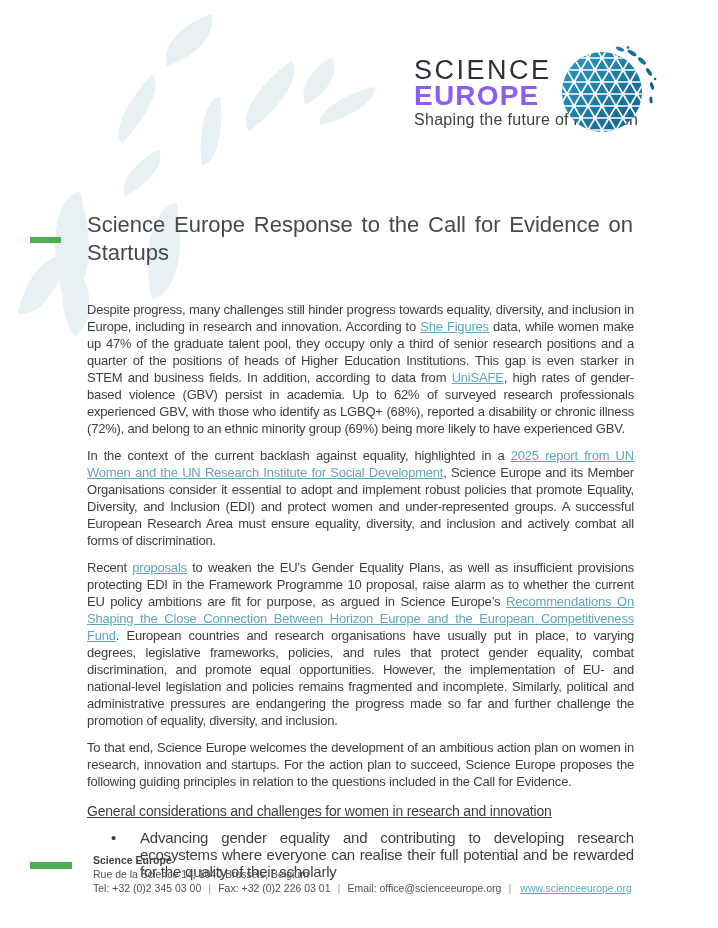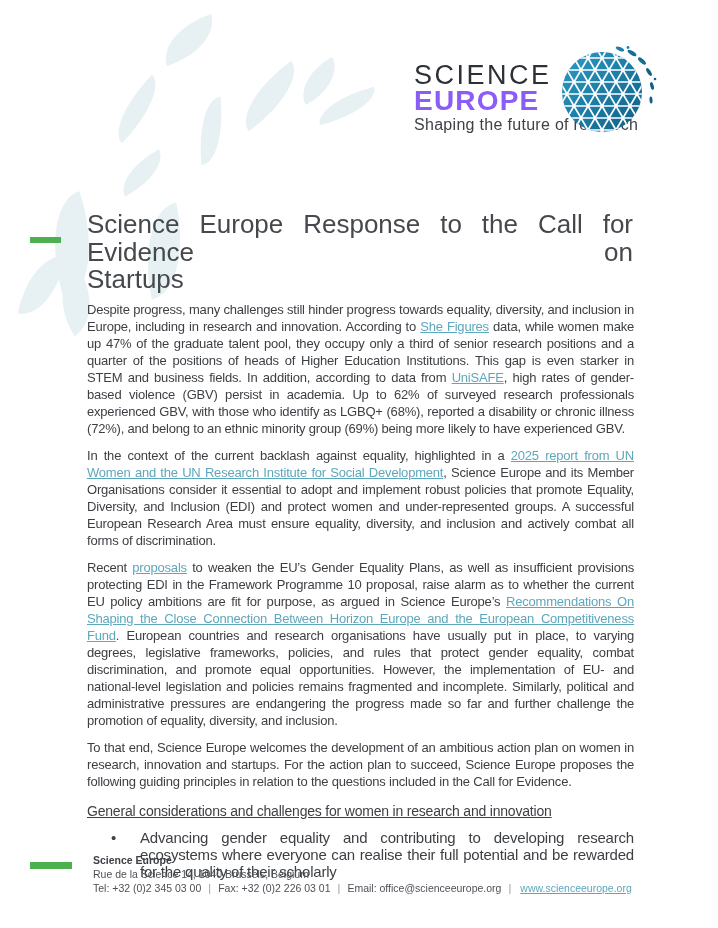--- a/index.html
+++ b/index.html
@@ -7,34 +7,34 @@
     width:718px;height:928px;background:#ffffff;position:relative;overflow:hidden;
     font-family:"Liberation Sans", sans-serif;color:#3c3f43;
   }
   .page{position:absolute;inset:0;}
   
   .leaf{
     position:absolute;background:#e7f0f2;border-radius:100% 0 100% 0;
     pointer-events:none;
   }
   
-  .logo{position:absolute;top:52px;left:414px;display:flex;align-items:flex-end;}
+  .logo{position:absolute;top:52px;left:414px;display:flex;align-items:center;}
   .logo-text{display:flex;flex-direction:column;width:140px;}
   .logo-line1{font-size:27px;font-weight:400;color:#2d3036;letter-spacing:2.5px;line-height:26px;}
   .logo-line2{font-size:28px;font-weight:800;color:#8b5cf6;letter-spacing:1.2px;line-height:26px;}
   .logo-tagline{font-size:16px;color:#3e4247;letter-spacing:0.3px;margin-top:2px;white-space:nowrap;}
   .logo-globe{margin-left:6px;margin-top:-6px;}
   
   .accent-bar{position:absolute;background:#4caf50;}
   .bar-title{left:30px;top:237px;width:31px;height:6px;}
   .bar-footer{left:30px;top:862px;width:42px;height:7px;}
   
   .title{
     position:absolute;left:87px;top:211px;width:546px;margin:0;
-    font-size:26px;line-height:27.5px;font-weight:400;color:#45484d;
+    font-size:22px;line-height:27.5px;font-weight:400;color:#45484d;
   }
   .title-line{display:block;text-align:justify;text-align-last:justify;}
   .title-line:last-child{text-align-last:left;}
   
   .doc-body{position:absolute;left:87px;top:301px;width:547px;}
   .para{
     margin:0 0 10px 0;font-size:13px;line-height:17px;letter-spacing:-0.2px;
     text-align:justify;color:#3c3f43;
   }
   .doc-link{color:#5da7bc;text-decoration:underline;cursor:pointer;}

